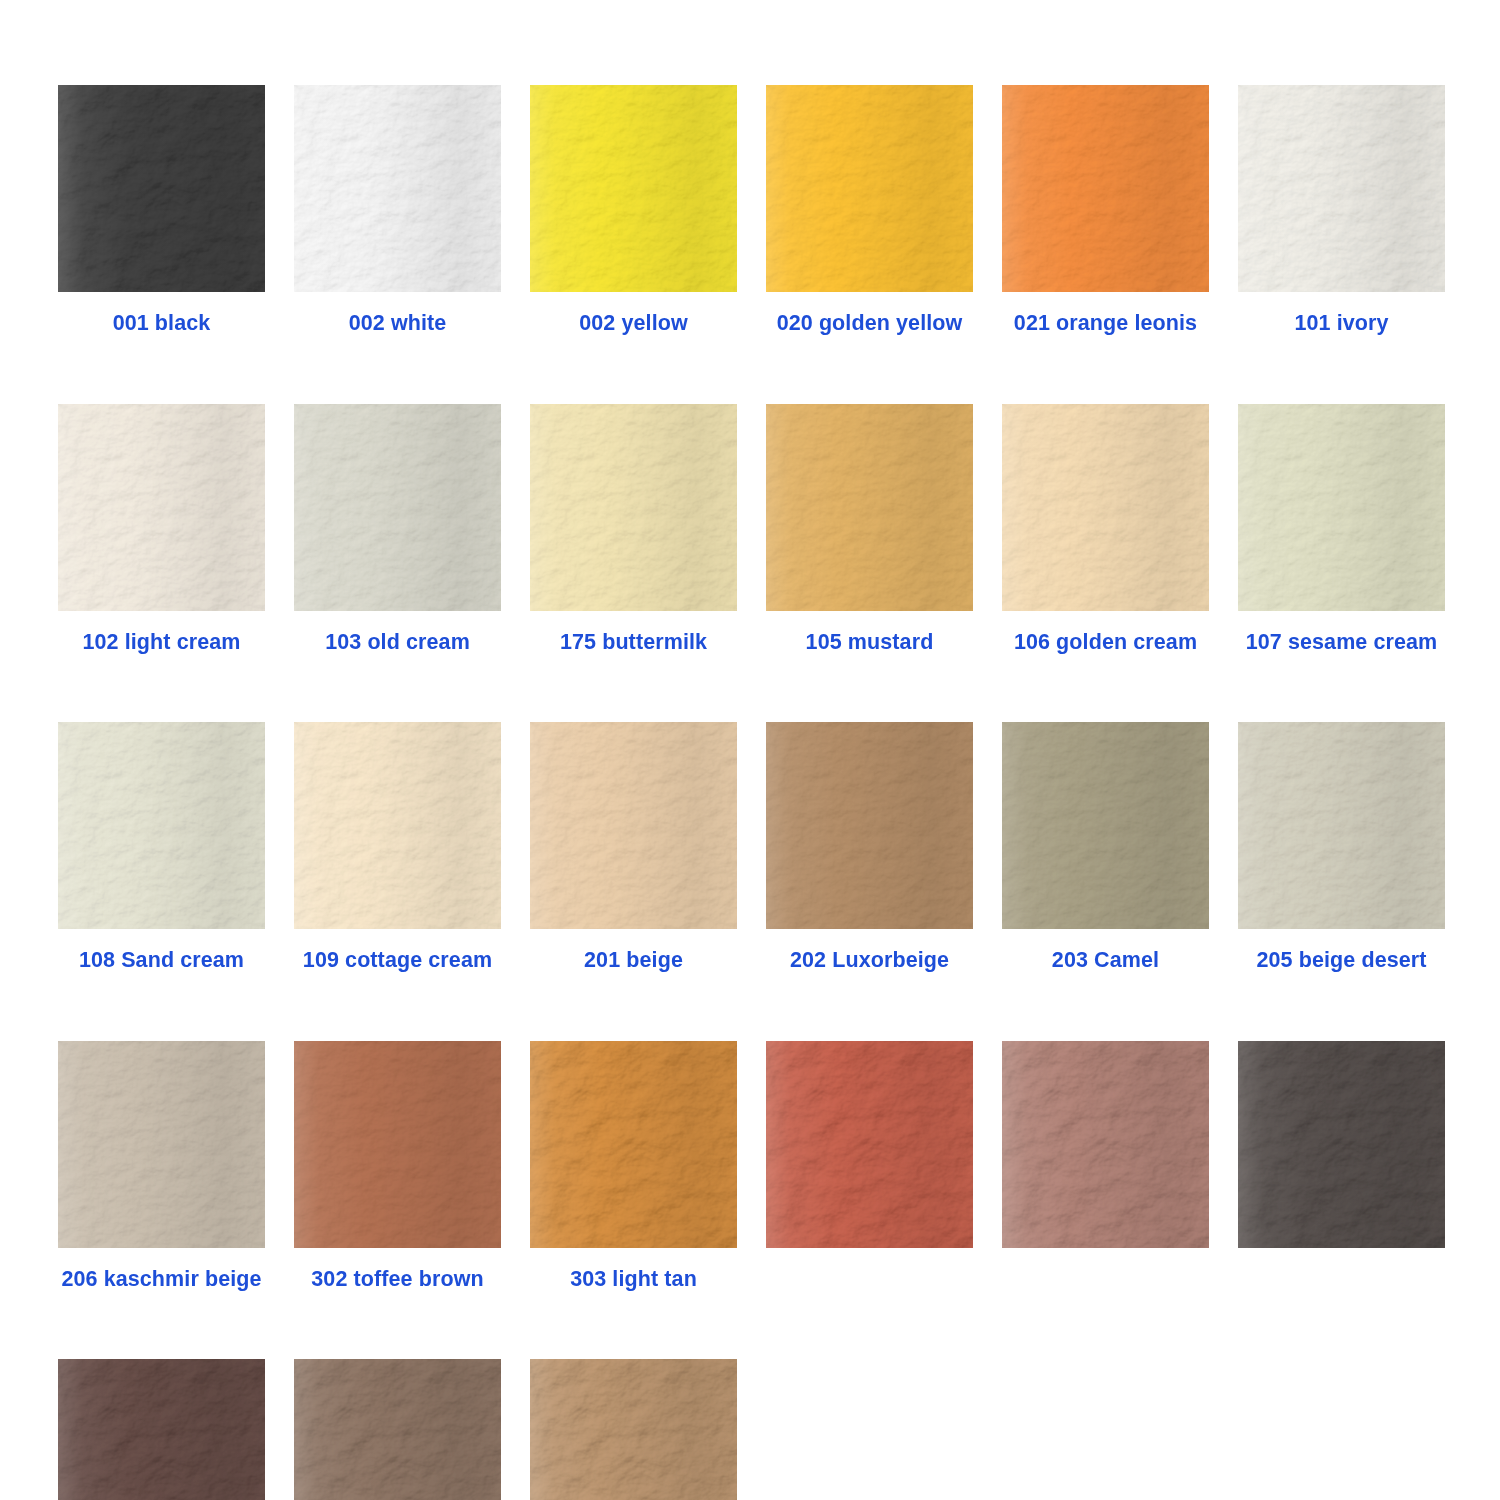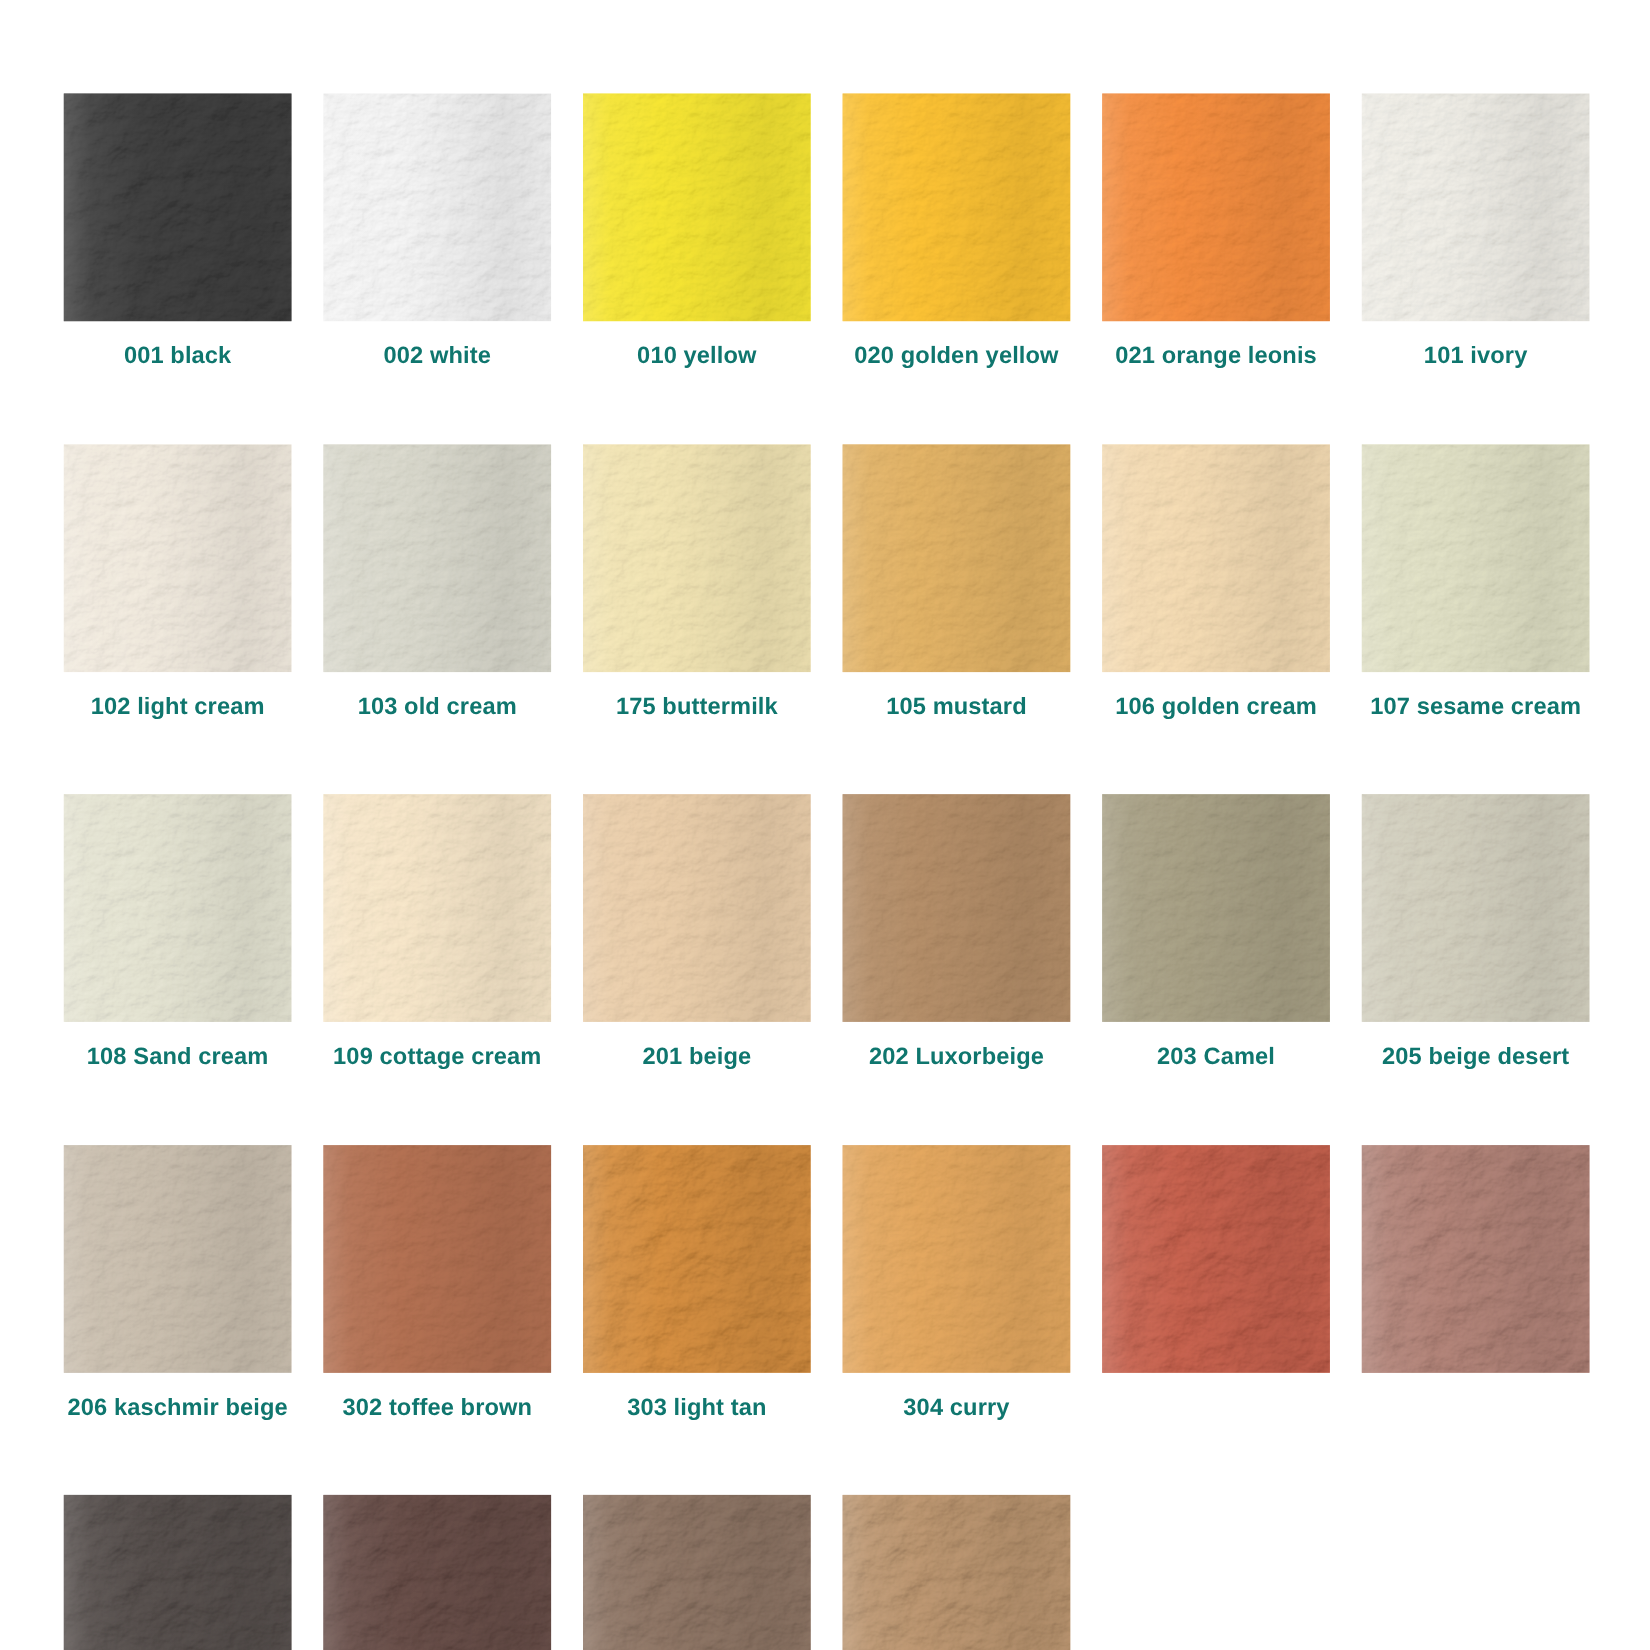--- a/index.html
+++ b/index.html
@@ -74,21 +74,21 @@
         rgba(0,0,0,0.00) 34%,
         rgba(0,0,0,0.035) 58%,
         rgba(0,0,0,0.075) 80%,
         rgba(0,0,0,0.045) 100%);
   }
 
   .swatch-label {
     margin-top: 21px;
     font-size: 21.5px;
     font-weight: bold;
-    color: #0f766e;
+    color: #1d4ed8;
     letter-spacing: 0.1px;
     white-space: pre;
     text-align: center;
     line-height: 1;
   }
 </style>
 </head>
 <body>
 
 <div id="chart">
@@ -120,21 +120,21 @@
       <div class="swatch-cell">
         <div class="swatch-chip" style="background-color: rgb(246, 227, 18);">
           <svg class="tex" width="207" height="207" style="mix-blend-mode: multiply; opacity: 0.46;">
             <rect x="-8" y="-8" width="223" height="223" filter="url(#grain-fine)"></rect>
           </svg>
           <svg class="tex" width="207" height="207" style="mix-blend-mode: screen; opacity: 0.14;">
             <rect x="-8" y="-8" width="223" height="223" filter="url(#grain-fine)"></rect>
           </svg>
           <div class="sheen"></div>
         </div>
-        <div class="swatch-label">010 yellow</div>
+        <div class="swatch-label">002 yellow</div>
       </div>
       <div class="swatch-cell">
         <div class="swatch-chip" style="background-color: rgb(252, 185, 19);">
           <svg class="tex" width="207" height="207" style="mix-blend-mode: multiply; opacity: 0.46;">
             <rect x="-8" y="-8" width="223" height="223" filter="url(#grain-fine)"></rect>
           </svg>
           <svg class="tex" width="207" height="207" style="mix-blend-mode: screen; opacity: 0.14;">
             <rect x="-8" y="-8" width="223" height="223" filter="url(#grain-fine)"></rect>
           </svg>
           <div class="sheen"></div>
@@ -337,32 +337,20 @@
         <div class="swatch-chip" style="background-color: rgb(208, 118, 19);">
           <svg class="tex" width="207" height="207" style="mix-blend-mode: multiply; opacity: 0.62;">
             <rect x="-8" y="-8" width="223" height="223" filter="url(#grain-coarse)"></rect>
           </svg>
           <svg class="tex" width="207" height="207" style="mix-blend-mode: screen; opacity: 0.2;">
             <rect x="-8" y="-8" width="223" height="223" filter="url(#grain-coarse)"></rect>
           </svg>
           <div class="sheen"></div>
         </div>
         <div class="swatch-label">303 light tan</div>
-      </div>
-      <div class="swatch-cell">
-        <div class="swatch-chip" style="background-color: rgb(224, 154, 69);">
-          <svg class="tex" width="207" height="207" style="mix-blend-mode: multiply; opacity: 0.46;">
-            <rect x="-8" y="-8" width="223" height="223" filter="url(#grain-fine)"></rect>
-          </svg>
-          <svg class="tex" width="207" height="207" style="mix-blend-mode: screen; opacity: 0.14;">
-            <rect x="-8" y="-8" width="223" height="223" filter="url(#grain-fine)"></rect>
-          </svg>
-          <div class="sheen"></div>
-        </div>
-        <div class="swatch-label">304 curry</div>
       </div>
       <div class="swatch-cell">
         <div class="swatch-chip" style="background-color: rgb(189, 61, 36);">
           <svg class="tex" width="207" height="207" style="mix-blend-mode: multiply; opacity: 0.62;">
             <rect x="-8" y="-8" width="223" height="223" filter="url(#grain-coarse)"></rect>
           </svg>
           <svg class="tex" width="207" height="207" style="mix-blend-mode: screen; opacity: 0.2;">
             <rect x="-8" y="-8" width="223" height="223" filter="url(#grain-coarse)"></rect>
           </svg>
           <div class="sheen"></div>

